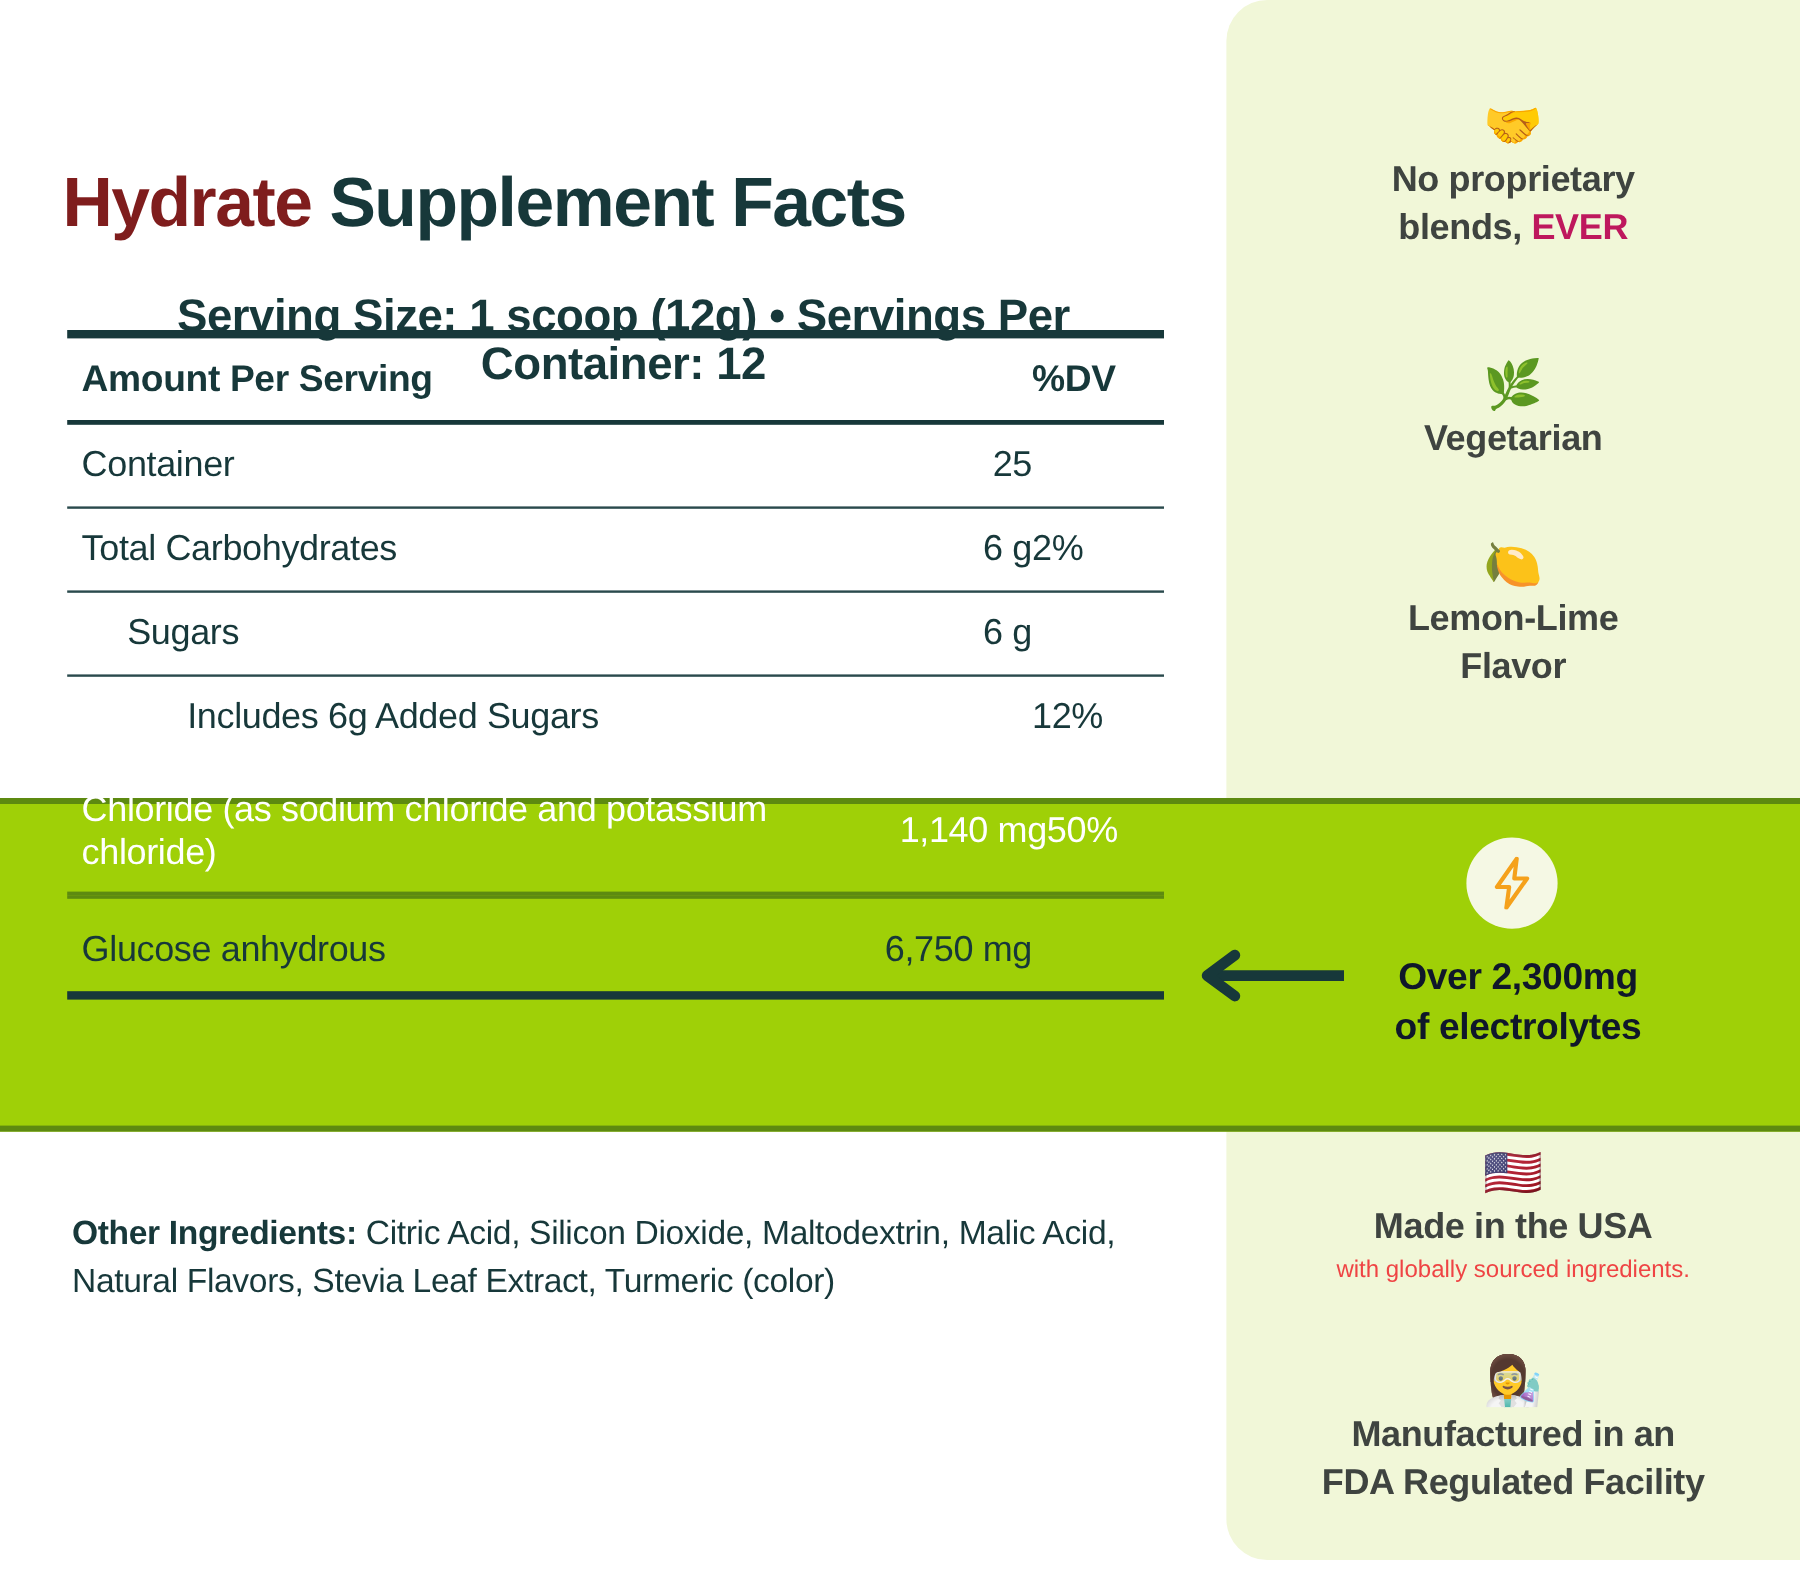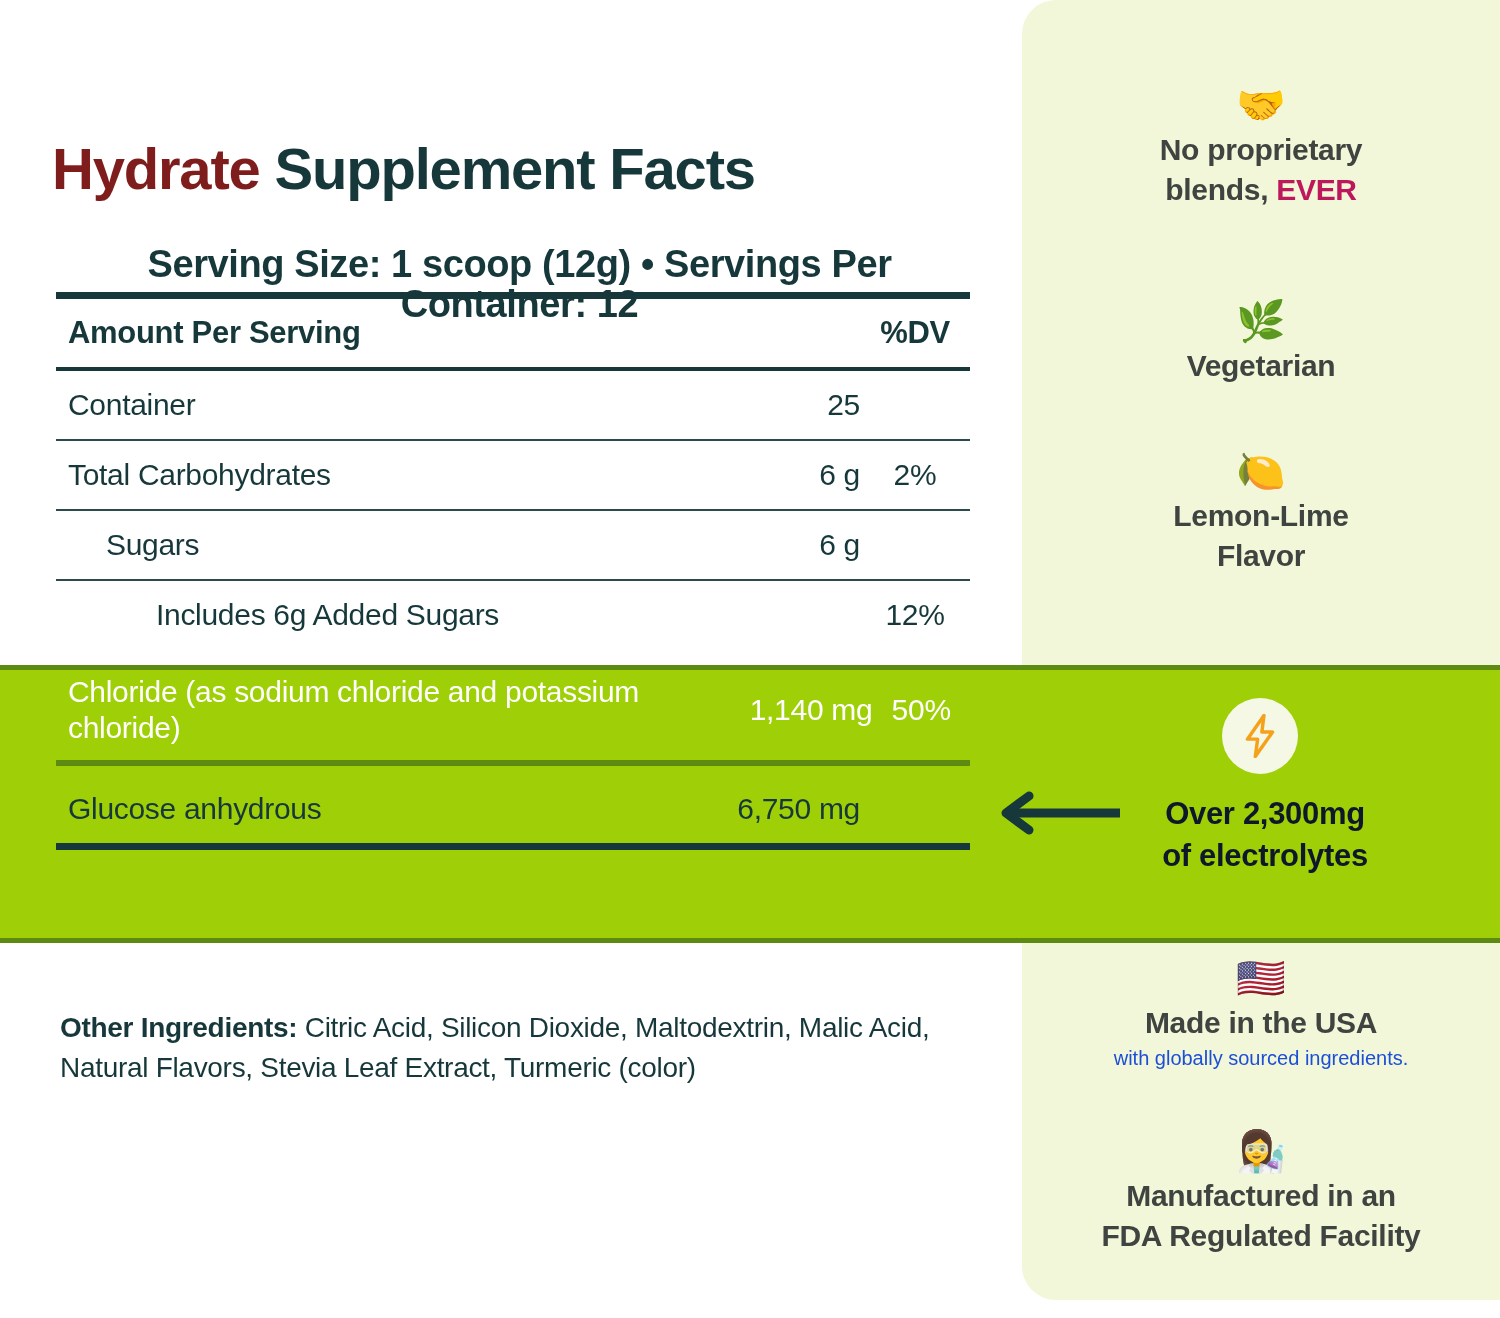--- a/index.html
+++ b/index.html
@@ -47,21 +47,21 @@
     color: #3f4440;
     letter-spacing: -0.3px;
     padding: 0 34px;
   }
   .side-text .accent {
     color: #be185d;
   }
   .side-sub {
     font-size: 20px;
     line-height: 26px;
-    color: #1d4ed8;
+    color: #ef4444;
     padding: 0 30px;
     margin-top: 2px;
   }
 
   
   #green-band {
     position: absolute;
     left: 0;
     top: 665px;
     width: 1500px;
@@ -102,21 +102,21 @@
     font-size: 38px;
     font-weight: bold;
     line-height: 40px;
     letter-spacing: -0.4px;
   }
 
   
   #facts-table {
     position: absolute;
     left: 56px;
-    top: 292px;
+    top: 275px;
     width: 914px;
   }
   .rule-thick {
     height: 7px;
     background: #17383a;
     width: 914px;
   }
   .rule-med {
     height: 4px;
     background: #17383a;
@@ -149,21 +149,21 @@
   }
   .trow .tamount {
     width: 215px;
     text-align: right;
     font-size: 30px;
     letter-spacing: -0.3px;
     white-space: nowrap;
   }
   .trow .tdv {
     width: 110px;
-    text-align: center;
+    text-align: left;
     font-size: 30px;
     letter-spacing: -0.3px;
     white-space: nowrap;
   }
   .trow.header .tname,
   .trow.header .tdv {
     font-weight: bold;
     font-size: 31px;
   }
   .trow.indent1 .tname { padding-left: 50px; }

